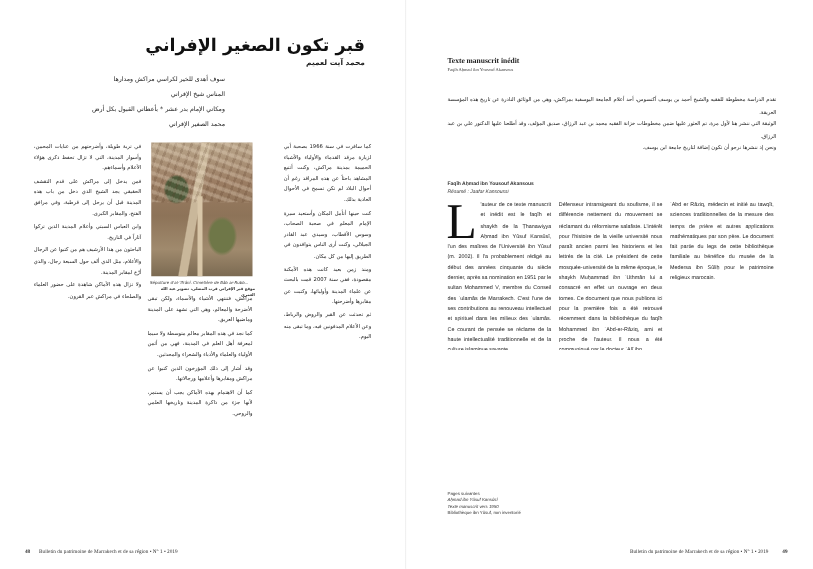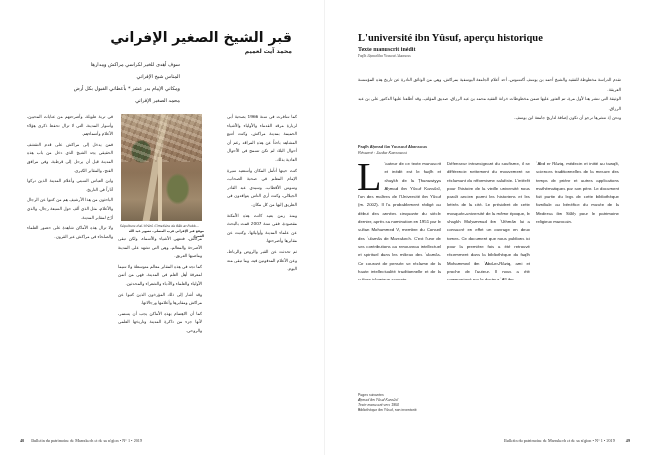--- a/index.html
+++ b/index.html
@@ -55,21 +55,21 @@
   .footer-left { left:20px; }
   .footer-right { right:20px; }
   .pnum { font-weight:bold; }
   .footer-left .pnum { margin-right:6px; }
   .footer-right .pnum { margin-left:10px; }
 </style>
 </head>
 <body>
 
 <div class="page page-left">
-  <div class="ar-title">قبر الشيخ الصغير الإفراني</div>
+  <div class="ar-title">قبر تكون الصغير الإفراني</div>
   <div class="ar-author">محمد آيت لعميم</div>
   <div class="ar-poem">
     <div>سوف أهدى للخير لكراسي مراكش ومدارها</div>
     <div>المناس شيخ الإفراني</div>
     <div>ومكاني الإمام بدر عشر * بأعطاني القبول بكل أرض</div>
     <div>محمد الصغير الإفراني</div>
   </div>
 
   <div class="ar-col col-a">
     <p>كما سافرت في سنة 1966 بصحبة أبي لزيارة مرقد القدماء والأولياء والأشياء الحميمة بمدينة مراكش، وكنت أتتبع المشاهد باحثاً عن هذه المراقد رغم أن أحوال البلاد لم تكن تسمح في الأحوال العادية بذلك.</p>
@@ -104,21 +104,20 @@
 
   <div class="footer footer-left">
     <span class="pnum">48</span>
     <span>Bulletin du patrimoine de Marrakech et de sa région • N° 1 • 2019</span>
   </div>
 </div>
 
 <div class="gutter"></div>
 
 <div class="page page-right">
-  <div class="fr-title">L'université ibn Yûsuf, aperçu historique</div>
   <div class="fr-subtitle">Texte manuscrit inédit</div>
   <div class="fr-byline">Faqîh Aḥmad ibn Yousouf Akansous</div>
 
   <div class="ar-intro">
     <p>تقدم الدراسة مخطوطة للفقيه والشيخ أحمد بن يوسف أكنسوس، أحد أعلام الجامعة اليوسفية بمراكش، وهي من الوثائق النادرة عن تاريخ هذه المؤسسة العريقة.</p>
     <p>الوثيقة التي ننشر هنا لأول مرة، تم العثور عليها ضمن مخطوطات خزانة الفقيه محمد بن عبد الرزاق، صديق المؤلف، وقد أطلعنا عليها الدكتور علي بن عبد الرزاق.</p>
     <p>ونحن إذ ننشرها نرجو أن تكون إضافة لتاريخ جامعة ابن يوسف.</p>
   </div>
 
   <div class="fr-author-line">Faqîh Aḥmad ibn Yousouf Akansous</div>

